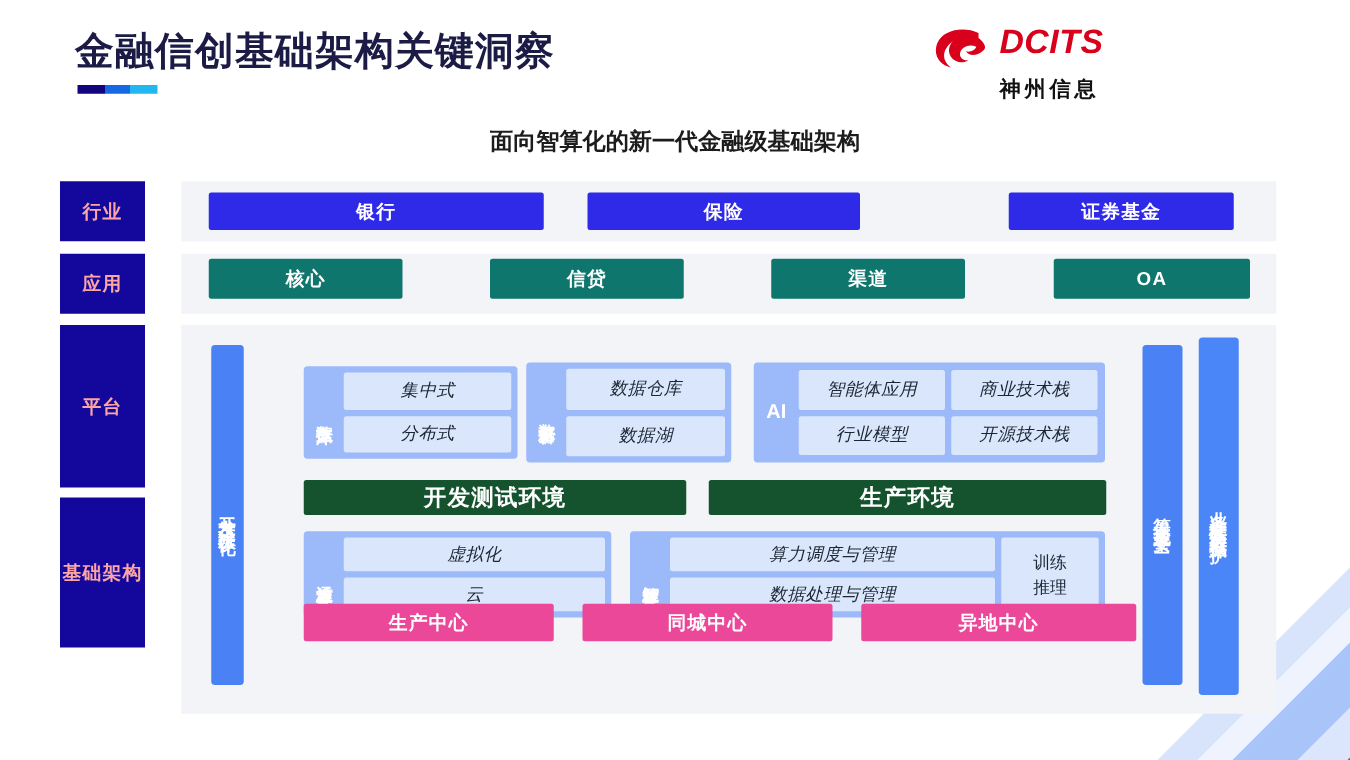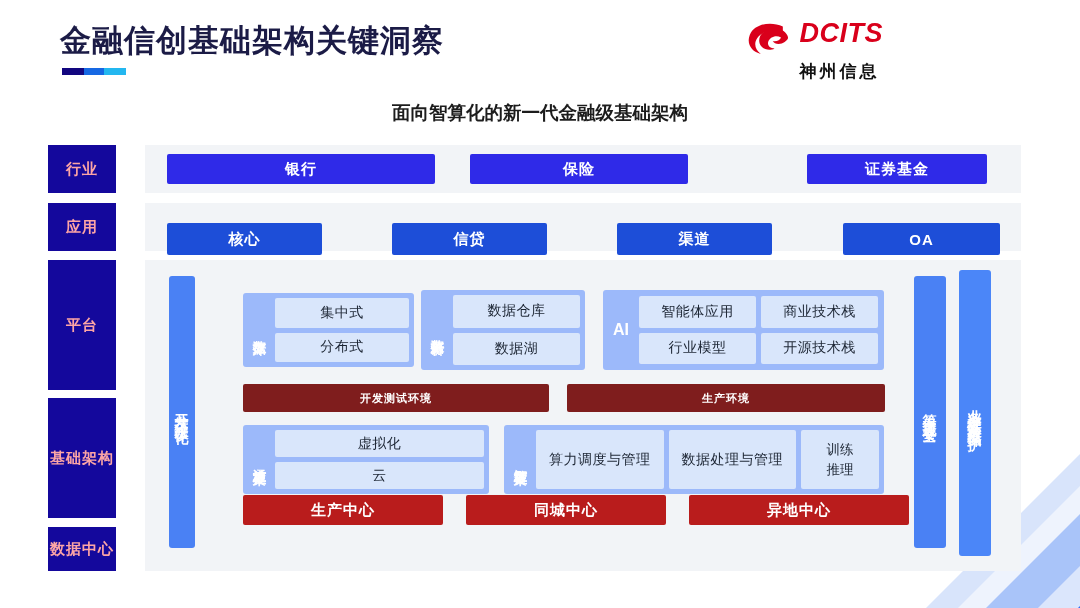--- a/index.html
+++ b/index.html
@@ -61,69 +61,69 @@
   #rowPlatform { top: 260px; height: 311px; }
 
   .chip { position: absolute; display: flex; align-items: center; justify-content: center;
           color: #fff; font-weight: bold; font-size: 15px; border-radius: 2px; letter-spacing: 1px; }
 
   .ind { background: #2f2ae8; height: 30px; top: 9px; }
   #ind0 { left: 22px; width: 268px; }
   #ind1 { left: 325px; width: 218px; }
   #ind2 { left: 628px; width: 180px; margin-left: 34px; }
 
-  .app { background: #1d4ed8; height: 32px; top: 20px; }
+  .app { background: #0f766e; height: 32px; top: 4px; }
   #app0 { left: 22px; width: 155px; }
   #app1 { left: 247px; width: 155px; }
   #app2 { left: 472px; width: 155px; }
   #app3 { left: 698px; width: 157px; }
 
   
   .vbar { position: absolute; background: #4a81f4; color: #fff; font-weight: bold;
           font-size: 14px; border-radius: 3px; display: flex; align-items: center;
           justify-content: center; writing-mode: vertical-rl; letter-spacing: 3px; }
   #vDevops { left: 169px; top: 276px; width: 26px; height: 272px; }
   #vSec    { left: 914px; top: 276px; width: 32px; height: 272px; }
   #vCont   { left: 959px; top: 270px; width: 32px; height: 286px; background: #4b86f8; }
 
   .grp { position: absolute; background: #9cb9fa; border-radius: 3px; display: flex;
          align-items: stretch; padding: 5px; gap: 5px; }
   .grp-label { display: flex; align-items: center; justify-content: center; color: #fff;
                font-weight: bold; font-size: 13.5px; writing-mode: vertical-rl;
                letter-spacing: 1px; width: 22px; flex: 0 0 22px; }
   .grp-body { flex: 1; display: flex; flex-direction: column; gap: 5px; }
   .cell { background: #d9e6fb; border-radius: 2px; color: #1c2533; font-size: 14px;
-          display: flex; align-items: center; justify-content: center; flex: 1; letter-spacing: .5px; }
+          display: flex; align-items: center; justify-content: center; flex: 1; letter-spacing: .5px; font-style: italic; }
 
   #grpDb { left: 243px; top: 293px; width: 171px; height: 74px; }
   #grpDa { left: 421px; top: 290px; width: 164px; height: 80px; }
 
   #grpAi { position: absolute; left: 603px; top: 290px; width: 281px; height: 80px;
            background: #9cb9fa; border-radius: 3px; display: flex; padding: 6px; gap: 6px; }
   #grpAi .ai-label { color: #fff; font-weight: bold; font-size: 16px; width: 24px;
                      display: flex; align-items: center; justify-content: center; flex: 0 0 24px; }
   .ai-grid { flex: 1; display: grid; grid-template-columns: 1fr 1fr; grid-template-rows: 1fr 1fr; gap: 5px; }
 
-  .bar { position: absolute; background: #7f1d1d; color: #fff; font-weight: bold; font-size: 11px;
+  .bar { position: absolute; background: #14532d; color: #fff; font-weight: bold; font-size: 18px;
          display: flex; align-items: center; justify-content: center; border-radius: 2px; letter-spacing: 1px; }
   #barDev { left: 243px; top: 384px; width: 306px; height: 28px; }
   #barProd { left: 567px; top: 384px; width: 318px; height: 28px; }
 
   #grpTong { left: 243px; top: 425px; width: 246px; height: 69px; }
   #grpZhi  { position: absolute; left: 504px; top: 425px; width: 380px; height: 69px;
              background: #9cb9fa; border-radius: 3px; display: flex; padding: 5px; gap: 5px; }
   #grpZhi .grp-label { flex: 0 0 22px; }
-  .zhi-mid { flex: 1; display: flex; flex-direction: row; gap: 5px; }
+  .zhi-mid { flex: 1; display: flex; flex-direction: column; gap: 5px; }
   .zhi-side { flex: 0 0 78px; background: #d9e6fb; border-radius: 2px; color: #1c2533;
               font-size: 13.5px; display: flex; flex-direction: column; align-items: center;
               justify-content: center; line-height: 1.45; }
 
-  .dc { position: absolute; background: #b91c1c; color: #fff; font-weight: bold; font-size: 15px;
+  .dc { position: absolute; background: #ec4899; color: #fff; font-weight: bold; font-size: 15px;
         display: flex; align-items: center; justify-content: center; border-radius: 2px;
-        top: 495px; height: 30px; letter-spacing: 1px; }
+        top: 483px; height: 30px; letter-spacing: 1px; }
   #dc0 { left: 243px; width: 200px; }
   #dc1 { left: 466px; width: 200px; }
   #dc2 { left: 689px; width: 220px; }
 </style>
 </head>
 <body>
 
 <div id="page">
 
   <div class="corner">
@@ -152,21 +152,20 @@
       </div>
     </div>
   </div>
 
   <div class="subtitle">面向智算化的新一代金融级基础架构</div>
 
   <div class="sb" id="sb0">行业</div>
   <div class="sb" id="sb1">应用</div>
   <div class="sb" id="sb2">平台</div>
   <div class="sb" id="sb3">基础架构</div>
-  <div class="sb" id="sb4">数据中心</div>
 
   <div class="row" id="rowIndustry">
     <div class="chip ind" id="ind0">银行</div>
     <div class="chip ind" id="ind1">保险</div>
     <div class="chip ind" id="ind2">证券基金</div>
   </div>
 
   <div class="row" id="rowApp">
     <div class="chip app" id="app0">核心</div>
     <div class="chip app" id="app1">信贷</div>

